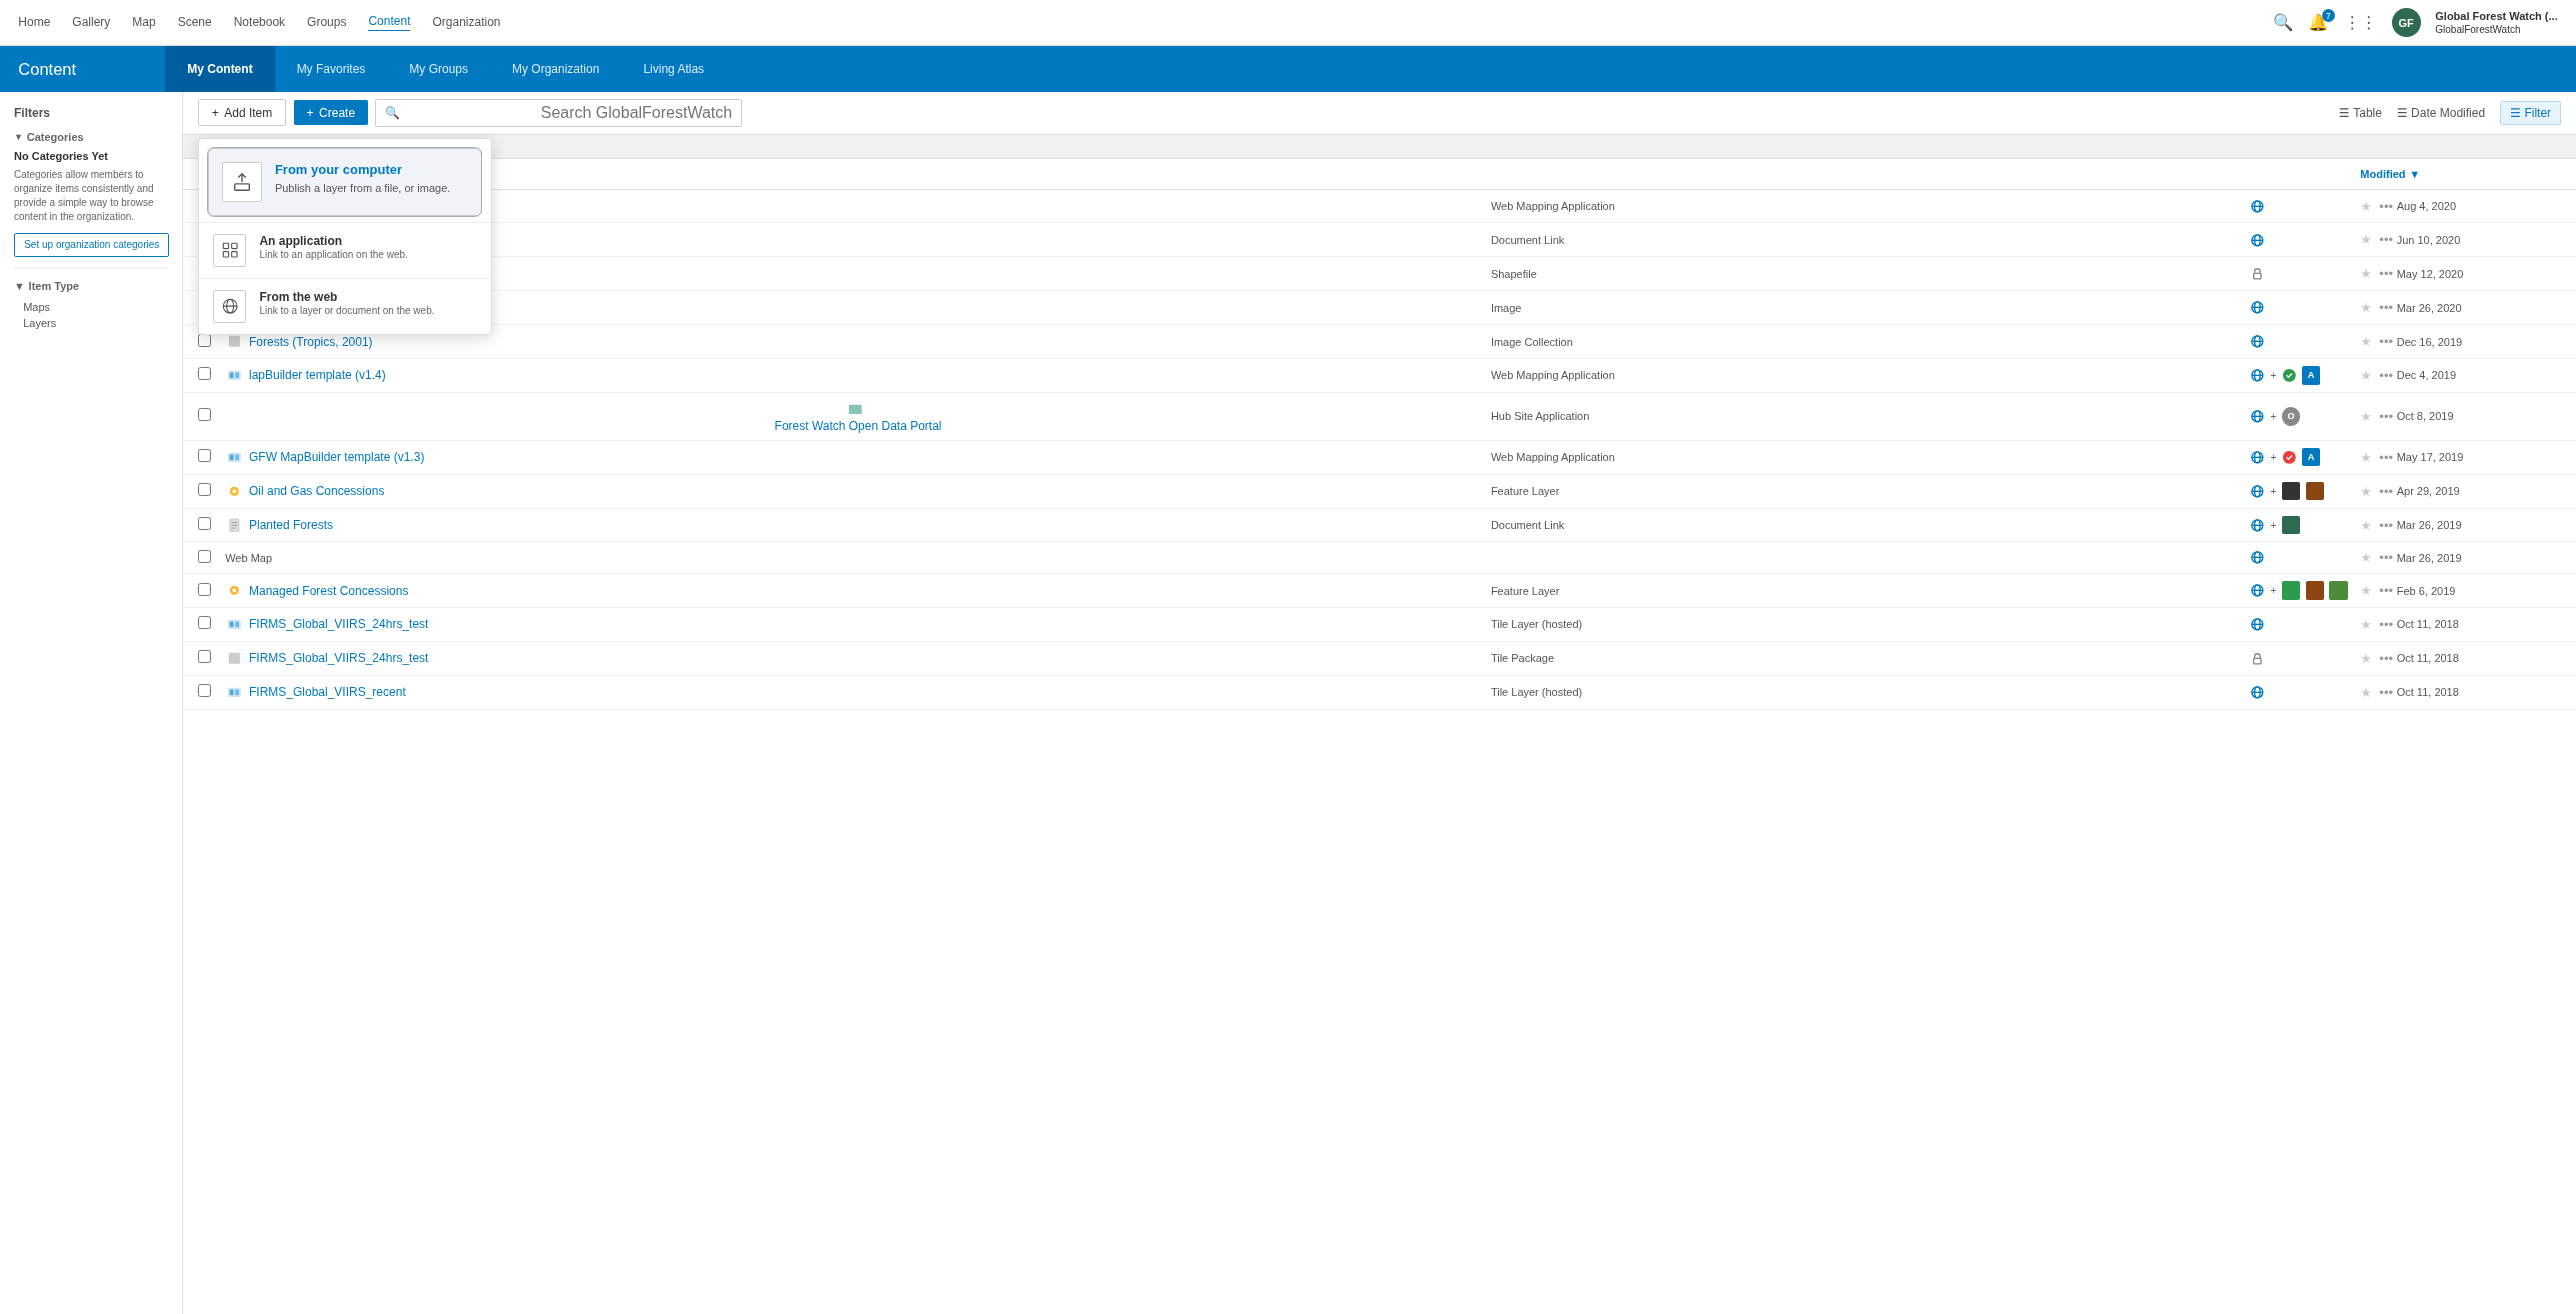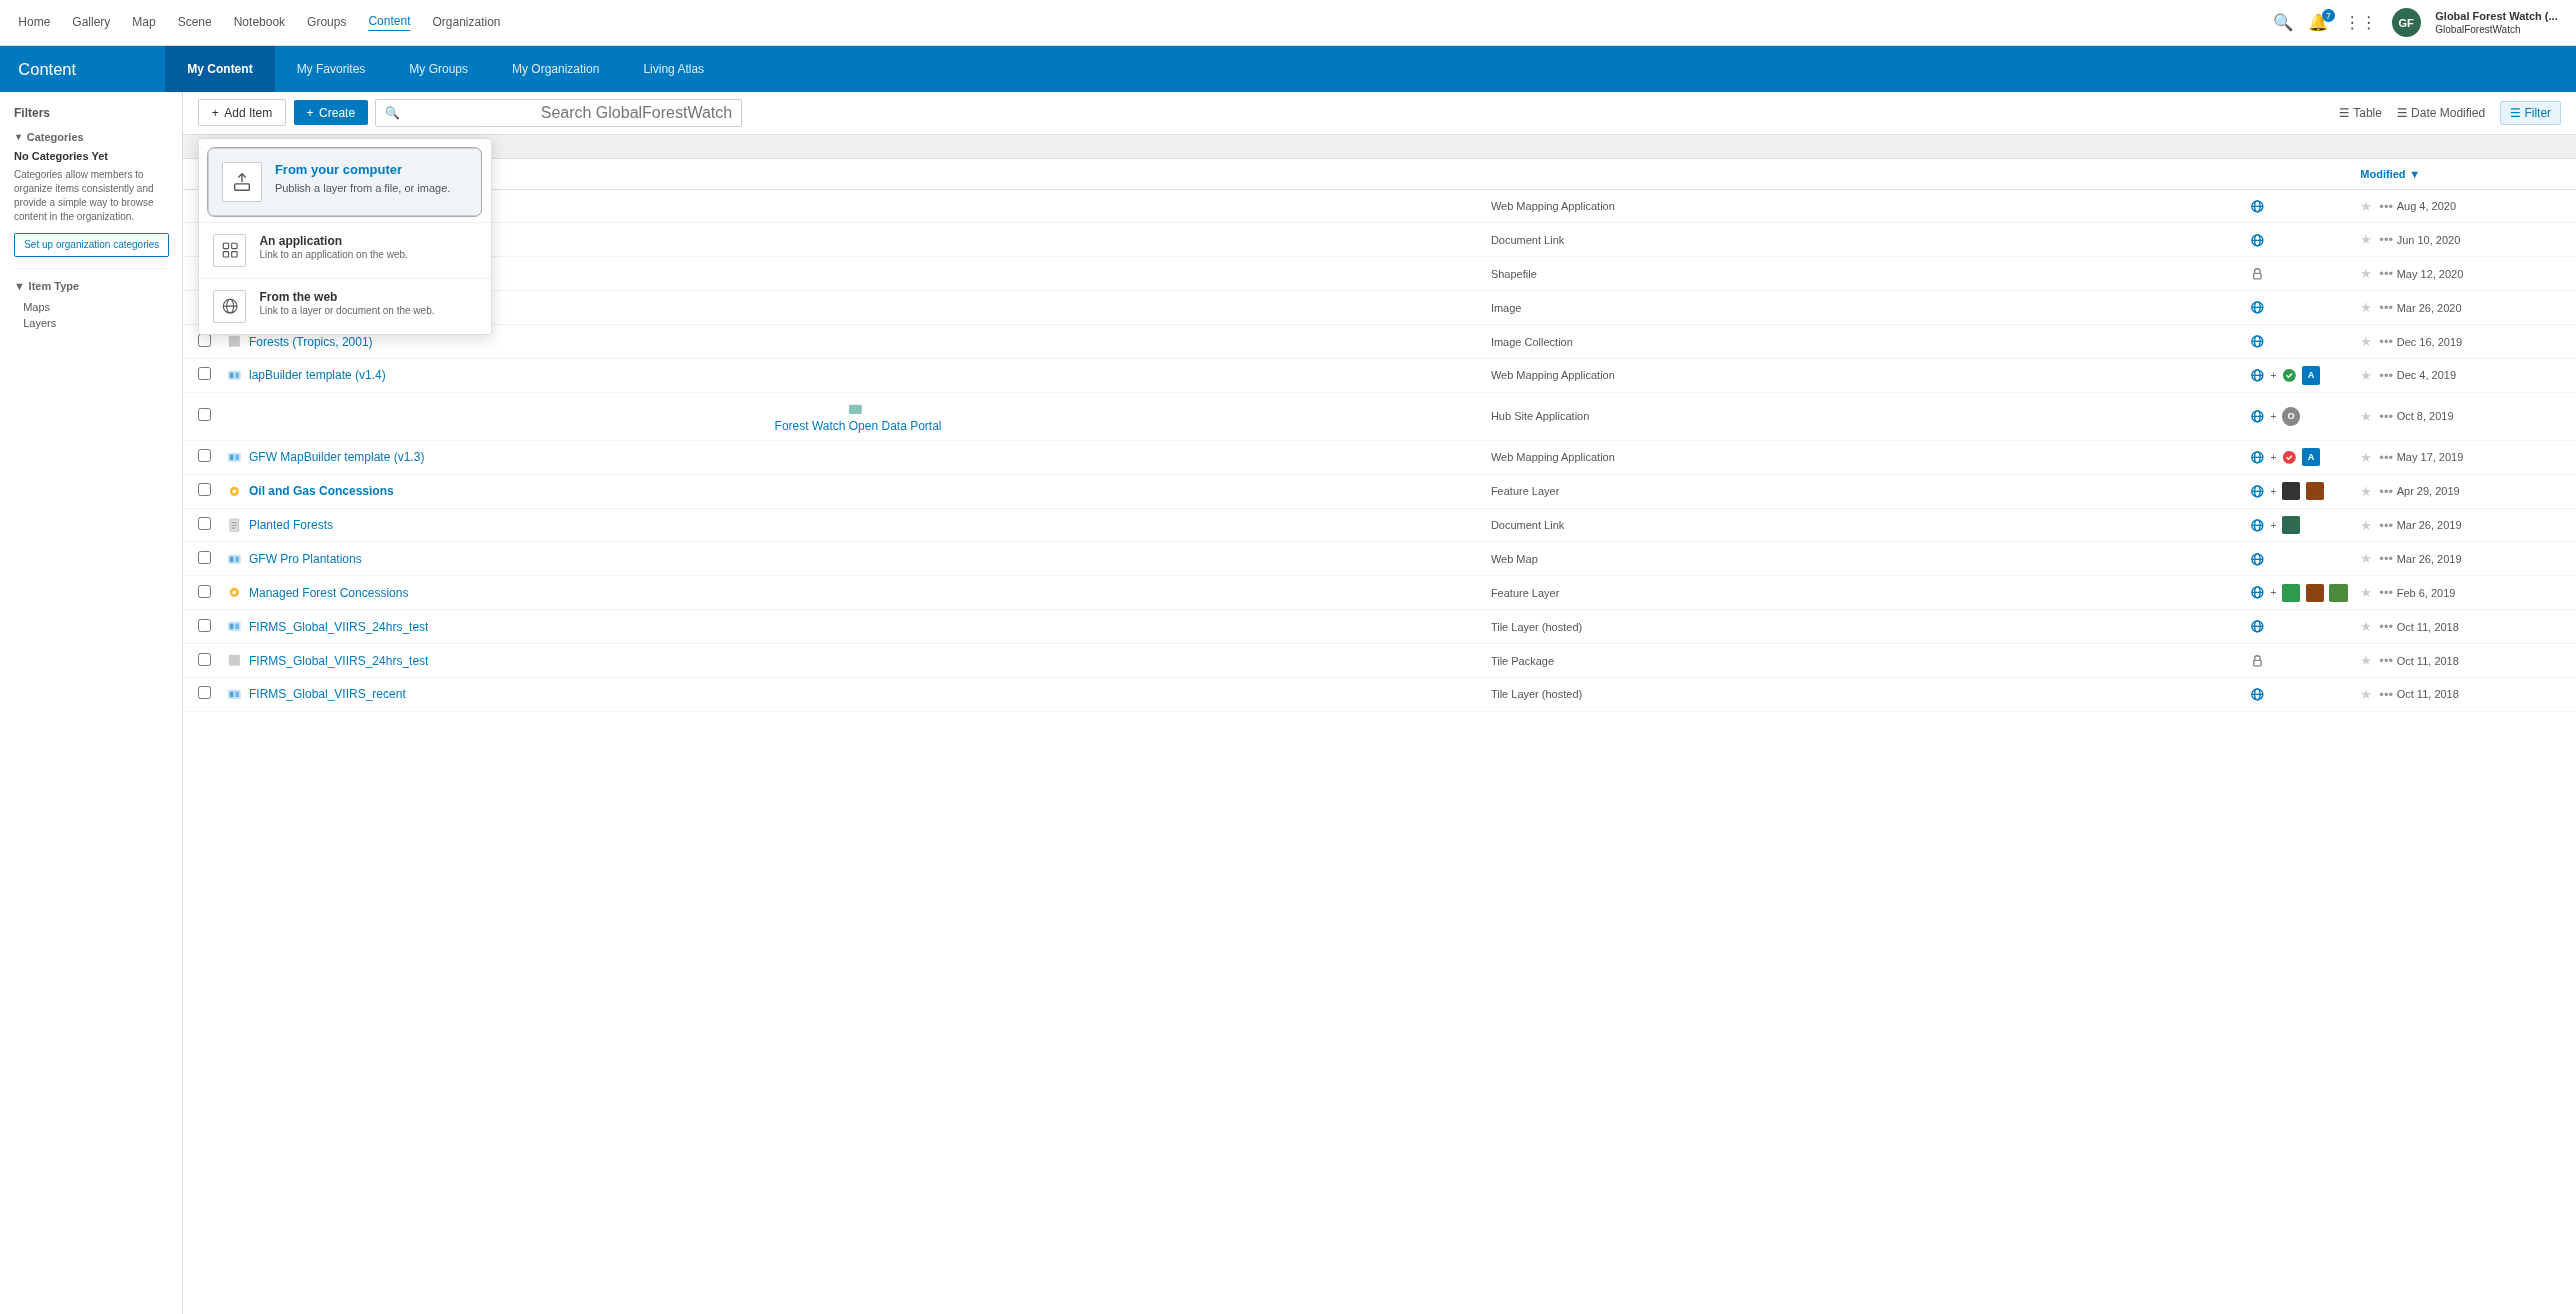--- a/index.html
+++ b/index.html
@@ -861,21 +861,21 @@
       <span class="star-icon">★</span>
       <span class="more-icon">•••</span>
       May 17, 2019
     </div>
     <div class="col-actions"></div>
   </div>
           <div class="table-row">
     <div class="col-check">
       <input type="checkbox" style="">
     </div>
-    <div class="col-name" style="display:flex;align-items:center;font-weight:bold;">
+    <div class="col-name" style="display:flex;align-items:center;">
       <div class="item-icon">
                 <svg width="14.7" height="14.7" viewBox="0 0 16 16">
                   <circle cx="8" cy="8" r="5" fill="#f7a700" opacity="0.8"></circle>
                   <circle cx="8" cy="8" r="2" fill="#fff"></circle>
                 </svg>
               </div>
       <a class="row-name" href="#">Oil and Gas Concessions</a>
     </div>
     <div class="col-type row-type">Feature Layer</div>
     <div class="col-shared row-icons">
@@ -926,164 +926,154 @@
       <span class="star-icon">★</span>
       <span class="more-icon">•••</span>
       Mar 26, 2019
     </div>
     <div class="col-actions"></div>
   </div>
           <div class="table-row">
     <div class="col-check">
       <input type="checkbox" style="">
     </div>
+    <div class="col-type row-type">Web Map</div>
+    <div class="col-shared row-icons">
+      <svg width="14.7" height="14.7" viewBox="0 0 16 16" fill="none" stroke="#0079c1" stroke-width="1.5">
+                <circle cx="8" cy="8" r="6"></circle>
+                <ellipse cx="8" cy="8" rx="3" ry="6"></ellipse>
+                <line x1="2" y1="8" x2="14" y2="8"></line>
+              </svg>
+
+    </div>
+    <div class="col-modified row-date">
+      <span class="star-icon">★</span>
+      <span class="more-icon">•••</span>
+      Mar 26, 2019
+    </div>
+    <div class="col-actions"></div>
+  </div>
+          <div class="table-row">
+    <div class="col-check">
+      <input type="checkbox" style="">
+    </div>
+    <div class="col-name" style="display:flex;align-items:center;">
+      <div class="item-icon">
+                <svg width="14.7" height="14.7" viewBox="0 0 16 16">
+                  <circle cx="8" cy="8" r="5" fill="#f7a700" opacity="0.8"></circle>
+                  <circle cx="8" cy="8" r="2" fill="#fff"></circle>
+                </svg>
+              </div>
+      <a class="row-name" href="#">Managed Forest Concessions</a>
+    </div>
+    <div class="col-type row-type">Feature Layer</div>
+    <div class="col-shared row-icons">
+      <svg width="14.7" height="14.7" viewBox="0 0 16 16" fill="none" stroke="#0079c1" stroke-width="1.5">
+                <circle cx="8" cy="8" r="6"></circle>
+                <ellipse cx="8" cy="8" rx="3" ry="6"></ellipse>
+                <line x1="2" y1="8" x2="14" y2="8"></line>
+              </svg>
+      <span style="font-size:10px;color:#666;margin-left:1.8px">+</span>
+
+      <div style="width:18.3px;height:18.3px;background:#2d9b4e;border-radius:1.8px;margin-left:1.8px;"></div>
+              <div style="width:18.3px;height:18.3px;background:#8B4513;border-radius:1.8px;margin-left:1.8px;"></div>
+              <div style="width:18.3px;height:18.3px;background:#4b8b3b;border-radius:1.8px;margin-left:1.8px;"></div>
+    </div>
+    <div class="col-modified row-date">
+      <span class="star-icon">★</span>
+      <span class="more-icon">•••</span>
+      Feb 6, 2019
+    </div>
+    <div class="col-actions"></div>
+  </div>
+          <div class="table-row">
+    <div class="col-check">
+      <input type="checkbox" style="">
+    </div>
     <div class="col-name" style="display:flex;align-items:center;">
       <div class="item-icon">
                 <svg width="14.7" height="14.7" viewBox="0 0 16 16" fill="#0079c1">
                   <rect x="1" y="3" width="14" height="10" rx="1" fill="#cde6f5"></rect>
                   <rect x="3" y="5" width="4" height="6" fill="#0079c1" opacity="0.6"></rect>
                   <rect x="9" y="5" width="4" height="6" fill="#2b9af3" opacity="0.6"></rect>
                 </svg>
               </div>
-      <a class="row-name" href="#">GFW Pro Plantations</a>
-    </div>
-    <div class="col-type row-type">Web Map</div>
-    <div class="col-shared row-icons">
-      <svg width="14.7" height="14.7" viewBox="0 0 16 16" fill="none" stroke="#0079c1" stroke-width="1.5">
-                <circle cx="8" cy="8" r="6"></circle>
-                <ellipse cx="8" cy="8" rx="3" ry="6"></ellipse>
-                <line x1="2" y1="8" x2="14" y2="8"></line>
-              </svg>
-
-    </div>
-    <div class="col-modified row-date">
-      <span class="star-icon">★</span>
-      <span class="more-icon">•••</span>
-      Mar 26, 2019
+      <a class="row-name" href="#">FIRMS_Global_VIIRS_24hrs_test</a>
+    </div>
+    <div class="col-type row-type">Tile Layer (hosted)</div>
+    <div class="col-shared row-icons">
+      <svg width="14.7" height="14.7" viewBox="0 0 16 16" fill="none" stroke="#0079c1" stroke-width="1.5">
+                <circle cx="8" cy="8" r="6"></circle>
+                <ellipse cx="8" cy="8" rx="3" ry="6"></ellipse>
+                <line x1="2" y1="8" x2="14" y2="8"></line>
+              </svg>
+
+    </div>
+    <div class="col-modified row-date">
+      <span class="star-icon">★</span>
+      <span class="more-icon">•••</span>
+      Oct 11, 2018
     </div>
     <div class="col-actions"></div>
   </div>
           <div class="table-row">
     <div class="col-check">
       <input type="checkbox" style="">
     </div>
     <div class="col-name" style="display:flex;align-items:center;">
       <div class="item-icon">
                 <svg width="14.7" height="14.7" viewBox="0 0 16 16">
-                  <circle cx="8" cy="8" r="5" fill="#f7a700" opacity="0.8"></circle>
-                  <circle cx="8" cy="8" r="2" fill="#fff"></circle>
-                </svg>
-              </div>
-      <a class="row-name" href="#">Managed Forest Concessions</a>
-    </div>
-    <div class="col-type row-type">Feature Layer</div>
-    <div class="col-shared row-icons">
-      <svg width="14.7" height="14.7" viewBox="0 0 16 16" fill="none" stroke="#0079c1" stroke-width="1.5">
-                <circle cx="8" cy="8" r="6"></circle>
-                <ellipse cx="8" cy="8" rx="3" ry="6"></ellipse>
-                <line x1="2" y1="8" x2="14" y2="8"></line>
-              </svg>
-      <span style="font-size:10px;color:#666;margin-left:1.8px">+</span>
-
-      <div style="width:18.3px;height:18.3px;background:#2d9b4e;border-radius:1.8px;margin-left:1.8px;"></div>
-              <div style="width:18.3px;height:18.3px;background:#8B4513;border-radius:1.8px;margin-left:1.8px;"></div>
-              <div style="width:18.3px;height:18.3px;background:#4b8b3b;border-radius:1.8px;margin-left:1.8px;"></div>
-    </div>
-    <div class="col-modified row-date">
-      <span class="star-icon">★</span>
-      <span class="more-icon">•••</span>
-      Feb 6, 2019
+                  <rect x="2" y="2" width="12" height="12" rx="1" fill="#ccc"></rect>
+                </svg>
+              </div>
+      <a class="row-name" href="#">FIRMS_Global_VIIRS_24hrs_test</a>
+    </div>
+    <div class="col-type row-type">Tile Package</div>
+    <div class="col-shared row-icons">
+      <svg width="14.7" height="14.7" viewBox="0 0 16 16" fill="none" stroke="#888" stroke-width="1.5">
+                <rect x="4" y="8" width="8" height="6" rx="1"></rect>
+                <path d="M5 8V6a3 3 0 0 1 6 0v2"></path>
+              </svg>
+
+    </div>
+    <div class="col-modified row-date">
+      <span class="star-icon">★</span>
+      <span class="more-icon">•••</span>
+      Oct 11, 2018
     </div>
     <div class="col-actions"></div>
   </div>
           <div class="table-row">
     <div class="col-check">
       <input type="checkbox" style="">
     </div>
     <div class="col-name" style="display:flex;align-items:center;">
       <div class="item-icon">
                 <svg width="14.7" height="14.7" viewBox="0 0 16 16" fill="#0079c1">
                   <rect x="1" y="3" width="14" height="10" rx="1" fill="#cde6f5"></rect>
                   <rect x="3" y="5" width="4" height="6" fill="#0079c1" opacity="0.6"></rect>
                   <rect x="9" y="5" width="4" height="6" fill="#2b9af3" opacity="0.6"></rect>
                 </svg>
               </div>
-      <a class="row-name" href="#">FIRMS_Global_VIIRS_24hrs_test</a>
+      <a class="row-name" href="#">FIRMS_Global_VIIRS_recent</a>
     </div>
     <div class="col-type row-type">Tile Layer (hosted)</div>
     <div class="col-shared row-icons">
       <svg width="14.7" height="14.7" viewBox="0 0 16 16" fill="none" stroke="#0079c1" stroke-width="1.5">
                 <circle cx="8" cy="8" r="6"></circle>
                 <ellipse cx="8" cy="8" rx="3" ry="6"></ellipse>
                 <line x1="2" y1="8" x2="14" y2="8"></line>
               </svg>
 
     </div>
     <div class="col-modified row-date">
       <span class="star-icon">★</span>
       <span class="more-icon">•••</span>
       Oct 11, 2018
     </div>
     <div class="col-actions"></div>
   </div>
-          <div class="table-row">
-    <div class="col-check">
-      <input type="checkbox" style="">
-    </div>
-    <div class="col-name" style="display:flex;align-items:center;">
-      <div class="item-icon">
-                <svg width="14.7" height="14.7" viewBox="0 0 16 16">
-                  <rect x="2" y="2" width="12" height="12" rx="1" fill="#ccc"></rect>
-                </svg>
-              </div>
-      <a class="row-name" href="#">FIRMS_Global_VIIRS_24hrs_test</a>
-    </div>
-    <div class="col-type row-type">Tile Package</div>
-    <div class="col-shared row-icons">
-      <svg width="14.7" height="14.7" viewBox="0 0 16 16" fill="none" stroke="#888" stroke-width="1.5">
-                <rect x="4" y="8" width="8" height="6" rx="1"></rect>
-                <path d="M5 8V6a3 3 0 0 1 6 0v2"></path>
-              </svg>
-
-    </div>
-    <div class="col-modified row-date">
-      <span class="star-icon">★</span>
-      <span class="more-icon">•••</span>
-      Oct 11, 2018
-    </div>
-    <div class="col-actions"></div>
-  </div>
-          <div class="table-row">
-    <div class="col-check">
-      <input type="checkbox" style="">
-    </div>
-    <div class="col-name" style="display:flex;align-items:center;">
-      <div class="item-icon">
-                <svg width="14.7" height="14.7" viewBox="0 0 16 16" fill="#0079c1">
-                  <rect x="1" y="3" width="14" height="10" rx="1" fill="#cde6f5"></rect>
-                  <rect x="3" y="5" width="4" height="6" fill="#0079c1" opacity="0.6"></rect>
-                  <rect x="9" y="5" width="4" height="6" fill="#2b9af3" opacity="0.6"></rect>
-                </svg>
-              </div>
-      <a class="row-name" href="#">FIRMS_Global_VIIRS_recent</a>
-    </div>
-    <div class="col-type row-type">Tile Layer (hosted)</div>
-    <div class="col-shared row-icons">
-      <svg width="14.7" height="14.7" viewBox="0 0 16 16" fill="none" stroke="#0079c1" stroke-width="1.5">
-                <circle cx="8" cy="8" r="6"></circle>
-                <ellipse cx="8" cy="8" rx="3" ry="6"></ellipse>
-                <line x1="2" y1="8" x2="14" y2="8"></line>
-              </svg>
-
-    </div>
-    <div class="col-modified row-date">
-      <span class="star-icon">★</span>
-      <span class="more-icon">•••</span>
-      Oct 11, 2018
-    </div>
-    <div class="col-actions"></div>
-  </div>
         </div>
     </div>
 
   </div>
 </div>
 
 
 </body></html>

